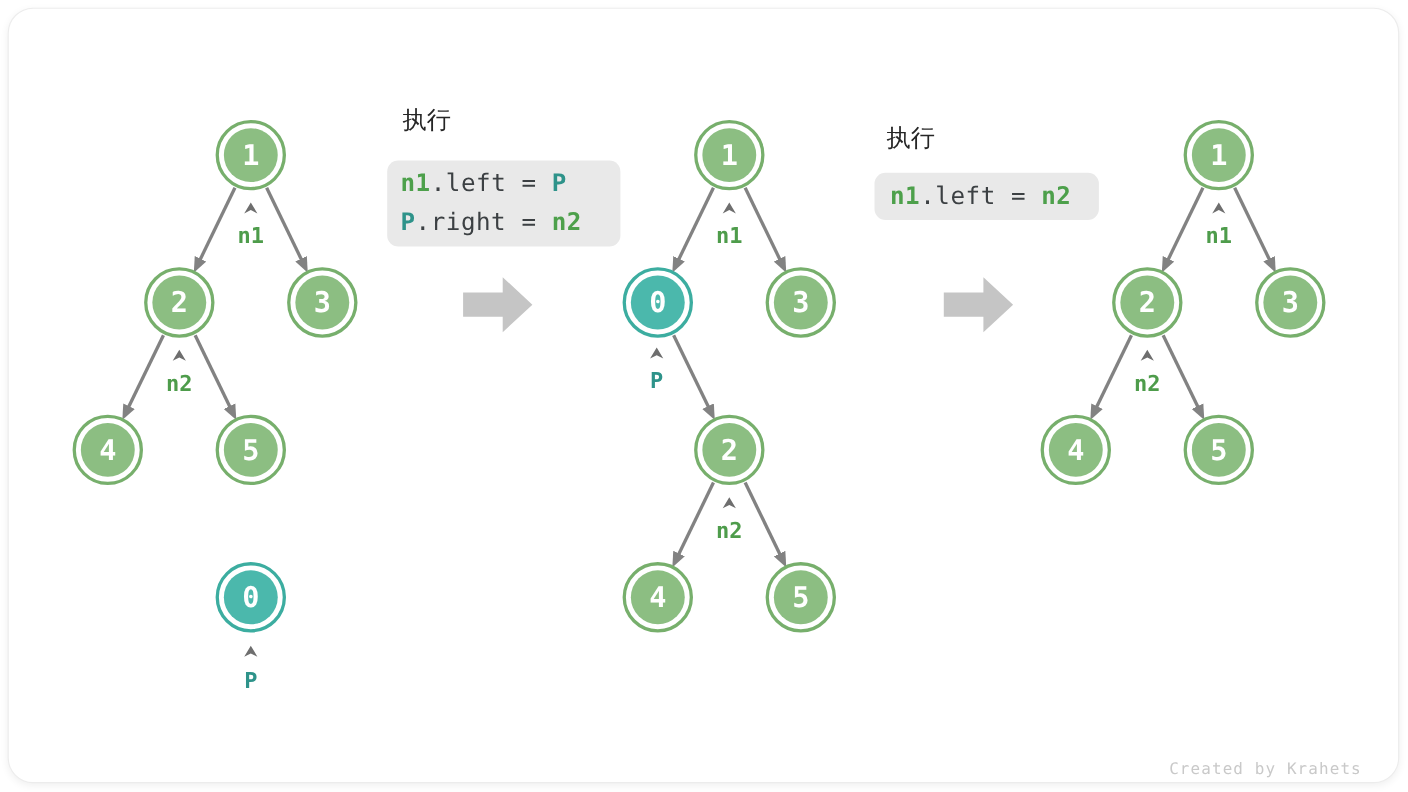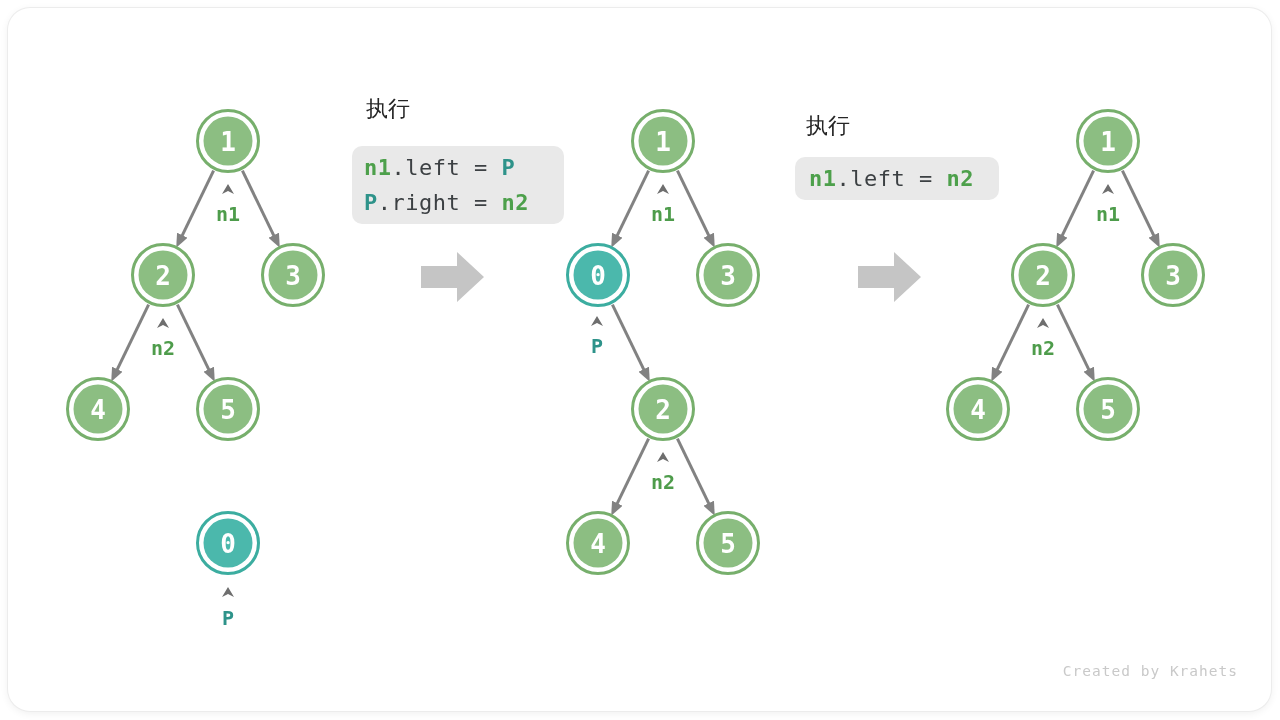--- a/index.html
+++ b/index.html
@@ -21,21 +21,21 @@
     padding:4px 12px;
     font-family:"DejaVu Sans Mono","Liberation Mono",monospace;
     font-size:22px;line-height:35px;letter-spacing:0.5px;
     color:#3c4043;white-space:pre;
   }
   .code-line{display:block;}
   .seg-plain{color:#3c4043;font-weight:400;}
   .seg-green{color:#4da04b;font-weight:700;}
   .seg-teal{color:#2e938a;font-weight:700;}
   #watermark{
-    position:absolute;right:42px;bottom:41px;
+    position:absolute;right:42px;bottom:12px;
     font-family:"DejaVu Sans Mono","Liberation Mono",monospace;
     font-size:14.5px;color:#c9c9c9;letter-spacing:1px;margin-left:12px;
   }
   .node-text{
     font-family:"DejaVu Sans Mono","Liberation Mono",monospace;
     font-weight:700;
   }
   .pointer-text{
     font-family:"DejaVu Sans Mono","Liberation Mono",monospace;
     font-weight:700;

